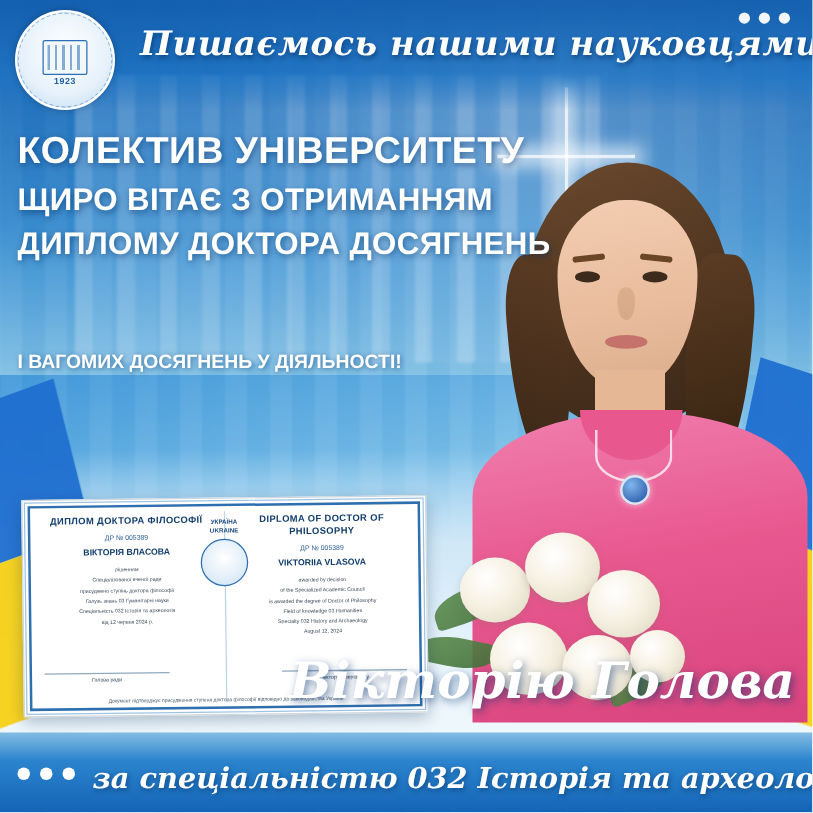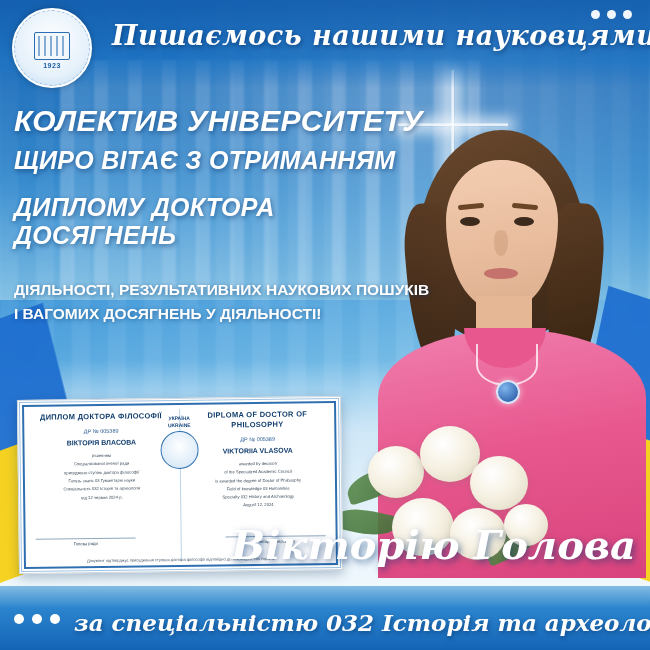--- a/index.html
+++ b/index.html
@@ -176,24 +176,23 @@
     position: absolute;
     left: 14px; top: 104px;
     width: 430px;
     color: #ffffff;
   }
   .headline .l1, .headline .l2, .headline .l3 {
     font-weight: bold;
     letter-spacing: .3px;
     text-shadow: 1px 2px 5px rgba(0,45,100,0.55);
     line-height: 1.12;
-    font-style: italic;
   }
   .headline .l1 { font-size: 30px; margin-bottom: 8px; }
-  .headline .l2 { font-size: 25px; margin-bottom: 19px; }
+  .headline .l2 { font-size: 25px; margin-bottom: 7px; }
   .headline .l3 { font-size: 25px; }
 
   .subtext {
     position: absolute;
     left: 14px; top: 278px;
     width: 418px;
     color: #ffffff;
     font-size: 15.5px;
     font-weight: bold;
     line-height: 1.58;
@@ -532,21 +531,20 @@
     <div class="rose" style="left:170px; top:92px; width:44px; height:42px;"></div>
   </div>
 
   <div class="headline">
     <div class="l1">КОЛЕКТИВ УНІВЕРСИТЕТУ</div>
     <div class="l2">ЩИРО ВІТАЄ З ОТРИМАННЯМ</div>
     <div class="l3">ДИПЛОМУ ДОКТОРА ДОСЯГНЕНЬ</div>
   </div>
 
   <div class="subtext">
-    <div>ДІЯЛЬНОСТІ, РЕЗУЛЬТАТИВНИХ НАУКОВИХ ПОШУКІВ</div>
     <div>І ВАГОМИХ ДОСЯГНЕНЬ У ДІЯЛЬНОСТІ!</div>
   </div>
 
   <div class="diploma">
     <div class="dip-border"></div>
     <div class="dip-split"></div>
 
     <div class="dip-crest">
       <div class="c-label">УКРАЇНА</div>
       <div class="c-label">UKRAINE</div>

